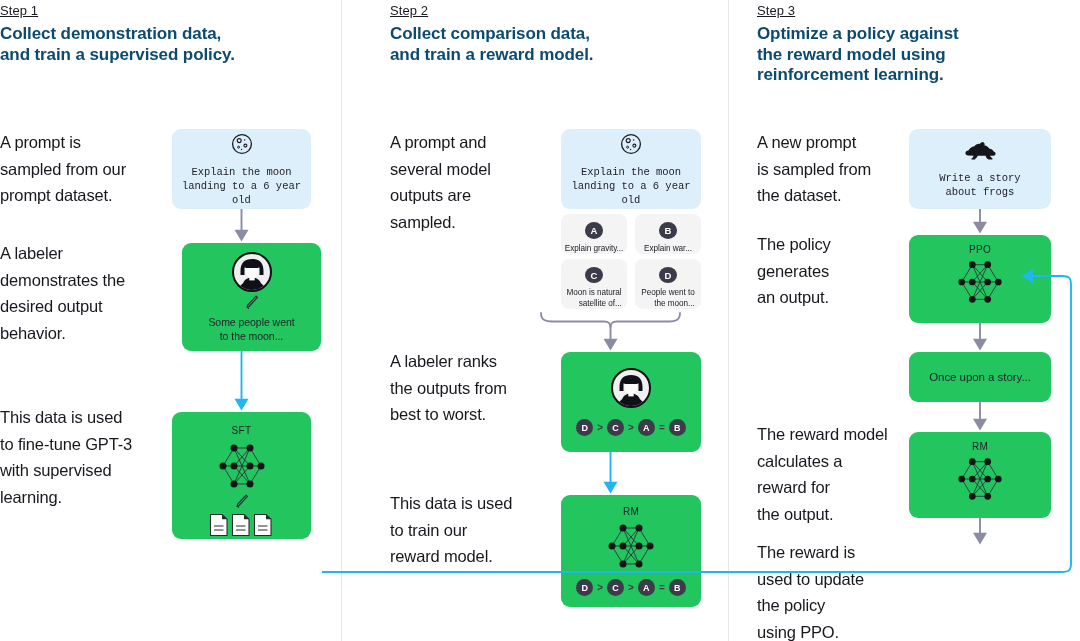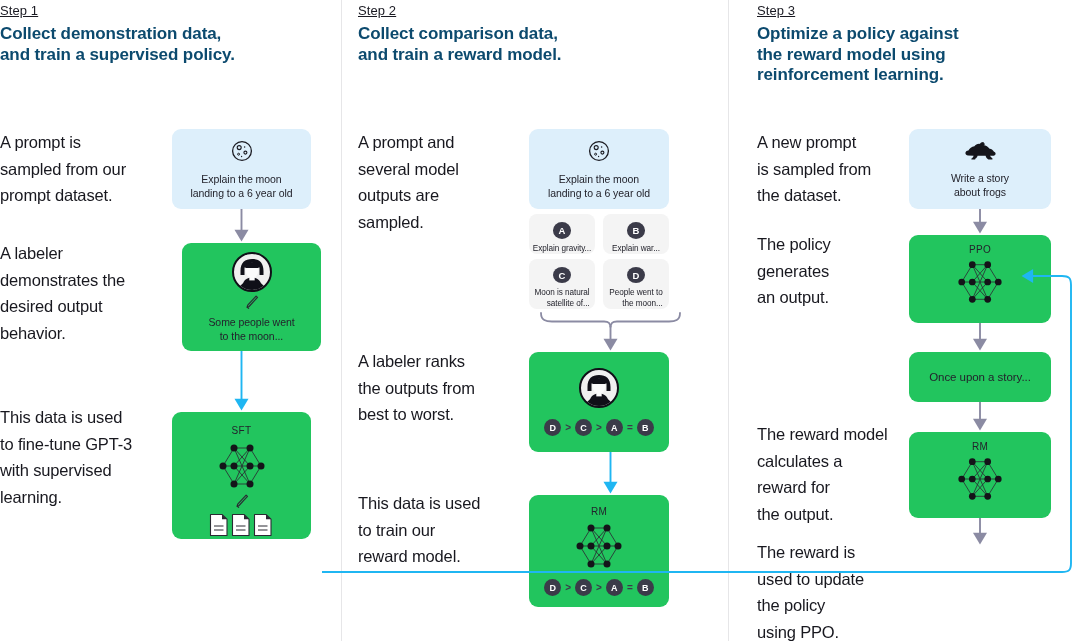--- a/index.html
+++ b/index.html
@@ -7,21 +7,21 @@
     width: 1080px; height: 641px;
     background: #ffffff;
     font-family: "Liberation Sans", sans-serif;
     color: #12121a;
     overflow: hidden;
   }
   .board { position: relative; width: 1080px; height: 641px; }
 
   .col { position: absolute; top: 0; height: 641px; }
   .col-1 { left: 0;   width: 341px; }
-  .col-2 { left: 330px; width: 386px; }
+  .col-2 { left: 362px; width: 386px; }
   .col-3 { left: 729px; width: 351px; }
 
   .divider {
     position: absolute; top: 0; width: 1px; height: 641px;
     background: #e6e6e8;
   }
   .div-1 { left: 341px; }
   .div-2 { left: 728px; }
 
   .step-label {
@@ -43,21 +43,21 @@
   }
 
   
   .card {
     position: absolute;
     border-radius: 9px;
     background: #22c55e;
     display: flex; flex-direction: column;
     align-items: center; justify-content: center;
   }
-  .card.blue { background: #ddeffb; }
+  .card.blue { background: #ddeffb; font-family: Liberation Mono, monospace; }
   .card-text {
     font-size: 10.5px; line-height: 14px; text-align: center;
     color: #23232c; letter-spacing: -0.05px;
   }
   .card-title {
     font-size: 10px; color: #23232c; letter-spacing: 0.3px;
     text-align: center;
   }
   .mini-card {
     position: absolute; border-radius: 8px; background: #f4f4f4;

